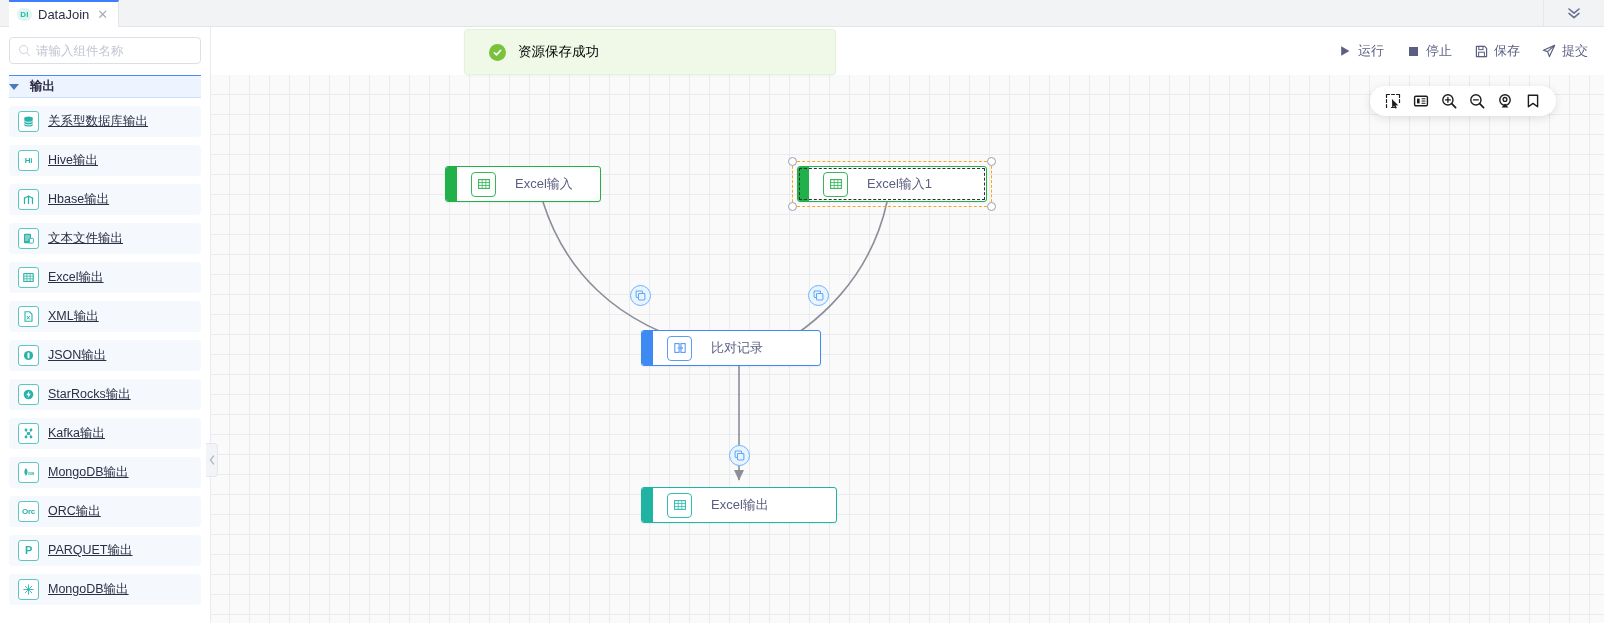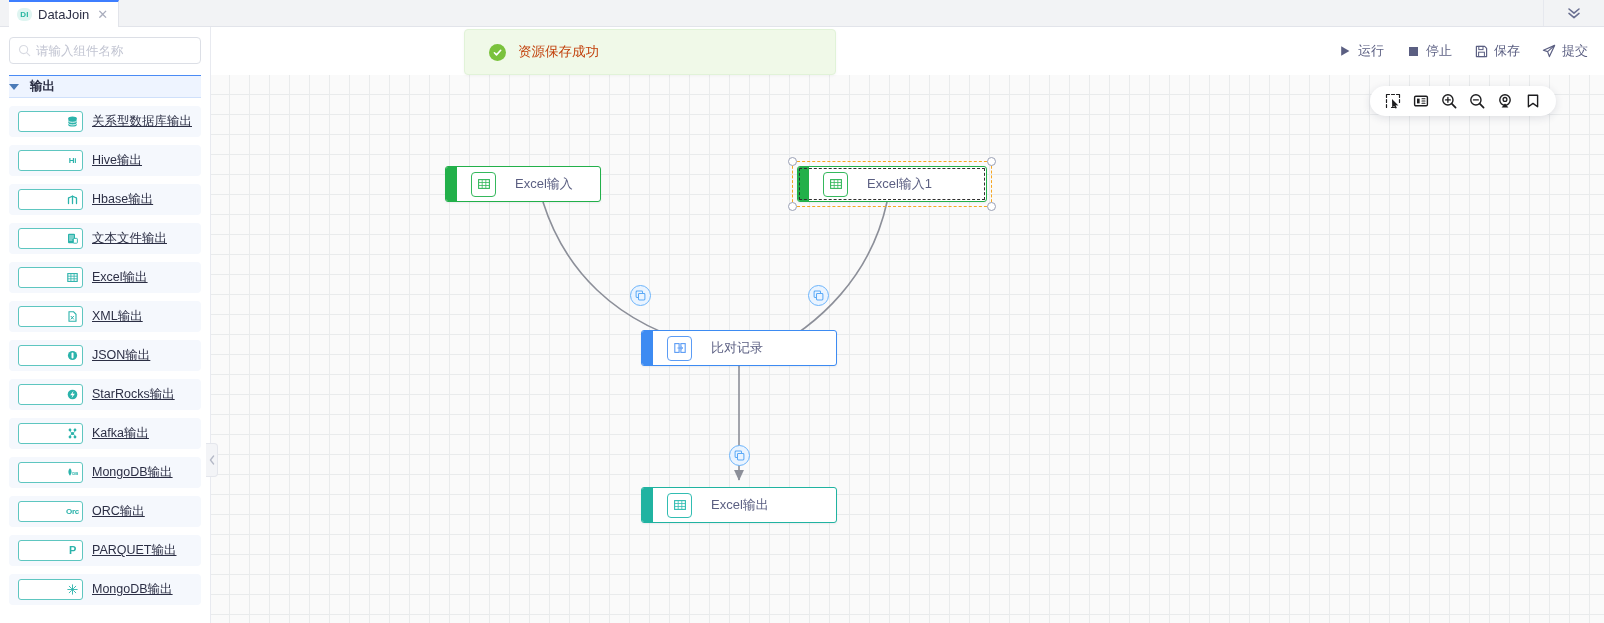--- a/index.html
+++ b/index.html
@@ -71,21 +71,20 @@
   .comp{
     margin:0 9px 8px 9px;height:31px;background:#f5f8fd;border-radius:4px;
     display:flex;align-items:center;gap:9px;padding-left:9px;box-sizing:border-box;
     cursor:grab;
   }
   .comp-ico{
     width:19px;height:19px;border:1px solid #5ec6c0;border-radius:3px;
     background:#ffffff;display:flex;align-items:center;justify-content:center;
     color:#2bb3ab;font-size:8px;font-weight:bold;line-height:1;flex:none;
     overflow:hidden;
-    padding-left:44px;
   }
   .comp-ico svg{display:block;}
   .comp-ico.txt{font-size:8px;letter-spacing:-.2px;}
   .comp-label{font-size:12.5px;color:#2c2f45;white-space:nowrap;text-decoration:underline;}
 
   
   .collapse-handle{
     position:absolute;left:206px;top:443px;width:11px;height:32px;
     background:#f3f4f7;border:1px solid #e4e6ec;border-left:0;
     border-radius:0 4px 4px 0;display:flex;align-items:center;justify-content:center;
@@ -123,21 +122,21 @@
   .toast{
     position:absolute;left:464px;top:29px;width:372px;height:46px;
     background:#f0f9e8;border:1px solid #e1f3d8;border-radius:4px;
     display:flex;align-items:center;gap:12px;padding-left:24px;box-sizing:border-box;
     z-index:8;box-shadow:0 1px 3px rgba(0,0,0,.04);
   }
   .toast-ico{
     width:17px;height:17px;border-radius:50%;background:#7ac23c;flex:none;
     display:flex;align-items:center;justify-content:center;
   }
-  .toast-text{color:#c2410c;font-size:13.5px;}
+  .toast-text{color:#000000;font-size:13.5px;}
 
   
   .ctools{
     position:absolute;right:48px;top:59px;height:30px;
     background:#ffffff;border-radius:15px;
     box-shadow:0 2px 8px rgba(30,40,70,.13);
     display:flex;align-items:center;gap:0;padding:0 9px;z-index:7;
   }
   .ctool{
     width:28px;height:28px;display:flex;align-items:center;justify-content:center;
@@ -171,21 +170,21 @@
     position:absolute;left:581px;top:134px;width:200px;height:46px;
     border:1.5px dashed #f5a623;box-sizing:border-box;z-index:5;pointer-events:none;
   }
   .handle{
     position:absolute;width:9px;height:9px;border-radius:50%;
     background:#ffffff;border:1.5px solid #9aa0b5;box-sizing:border-box;
   }
   .h-tl{left:-5px;top:-5px;} .h-tr{right:-5px;top:-5px;}
   .h-bl{left:-5px;bottom:-5px;} .h-br{right:-5px;bottom:-5px;}
 
-  .node-compare{left:430px;top:303px;width:196px;height:36px;border:1px solid #3d8bf2;}
+  .node-compare{left:430px;top:303px;width:180px;height:36px;border:1px solid #3d8bf2;}
   .node-compare .bar{background:#3d8bf2;}
   .node-compare .nico{color:#5b9cf5;}
 
   .node-excel-out{left:430px;top:460px;width:196px;height:36px;border:1px solid #20b3a1;}
   .node-excel-out .bar{background:#20b3a1;}
   .node-excel-out .nico{color:#31bdb2;}
 
   .edges{position:absolute;left:0;top:48px;width:1393px;height:548px;z-index:2;}
 
   .edge-btn{

